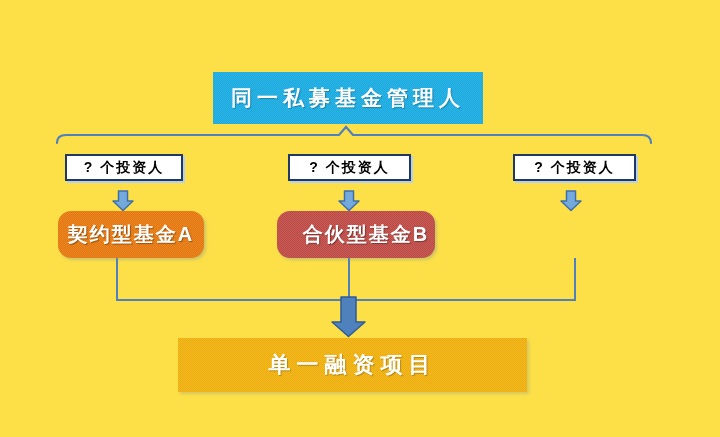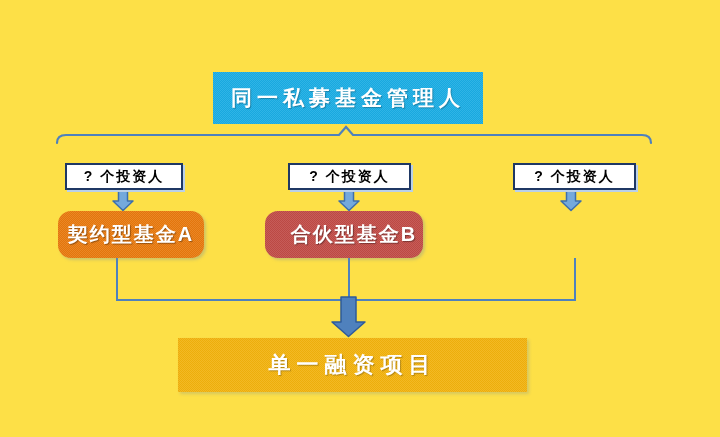--- a/index.html
+++ b/index.html
@@ -32,42 +32,42 @@
     background-size: 2px 2px;
   }
   .top-box {
     left: 213px; top: 72px; width: 270px; height: 52px;
     color: #ffffff;
     font-size: 21px;
     letter-spacing: 5px;
     text-shadow: 1px 1px 1px rgba(0,0,0,0.25);
   }
   .label-box {
-    top: 163px; height: 27px;
+    top: 154px; height: 27px;
     background: #ffffff;
     border: 2px solid #1F3864;
     box-shadow: 2px 2px 0 #b9d0ea;
     color: #000000;
     font-size: 14px;
     letter-spacing: 2px;
   }
   .label-box.l1 { left: 65px;  width: 118px; }
   .label-box.l2 { left: 288px; width: 123px; }
   .label-box.l3 { left: 513px; width: 123px; }
   .fund-box {
     top: 211px; height: 47px;
     color: #ffffff;
     font-size: 20px;
     letter-spacing: 2px;
     text-shadow: 1px 1px 1px rgba(0,0,0,0.35);
     box-shadow: 2px 2px 3px rgba(120,140,160,0.35);
     border-radius: 13px;
   }
   .fund-box.f1 { left: 58px;  width: 146px; }
-  .fund-box.f2 { left: 265px; width: 158px; padding-left: 20px; }
+  .fund-box.f2 { left: 277px; width: 158px; padding-left: 20px; }
   .fund-box.f3 { left: 491px; width: 160px; }
   .bottom-box {
     left: 178px; top: 338px; width: 349px; height: 54px;
     color: #ffffff;
     font-size: 22px;
     letter-spacing: 6px;
     text-shadow: 1px 1px 1px rgba(0,0,0,0.25);
     box-shadow: 2px 2px 3px rgba(120,140,160,0.3);
   }
 </style>

